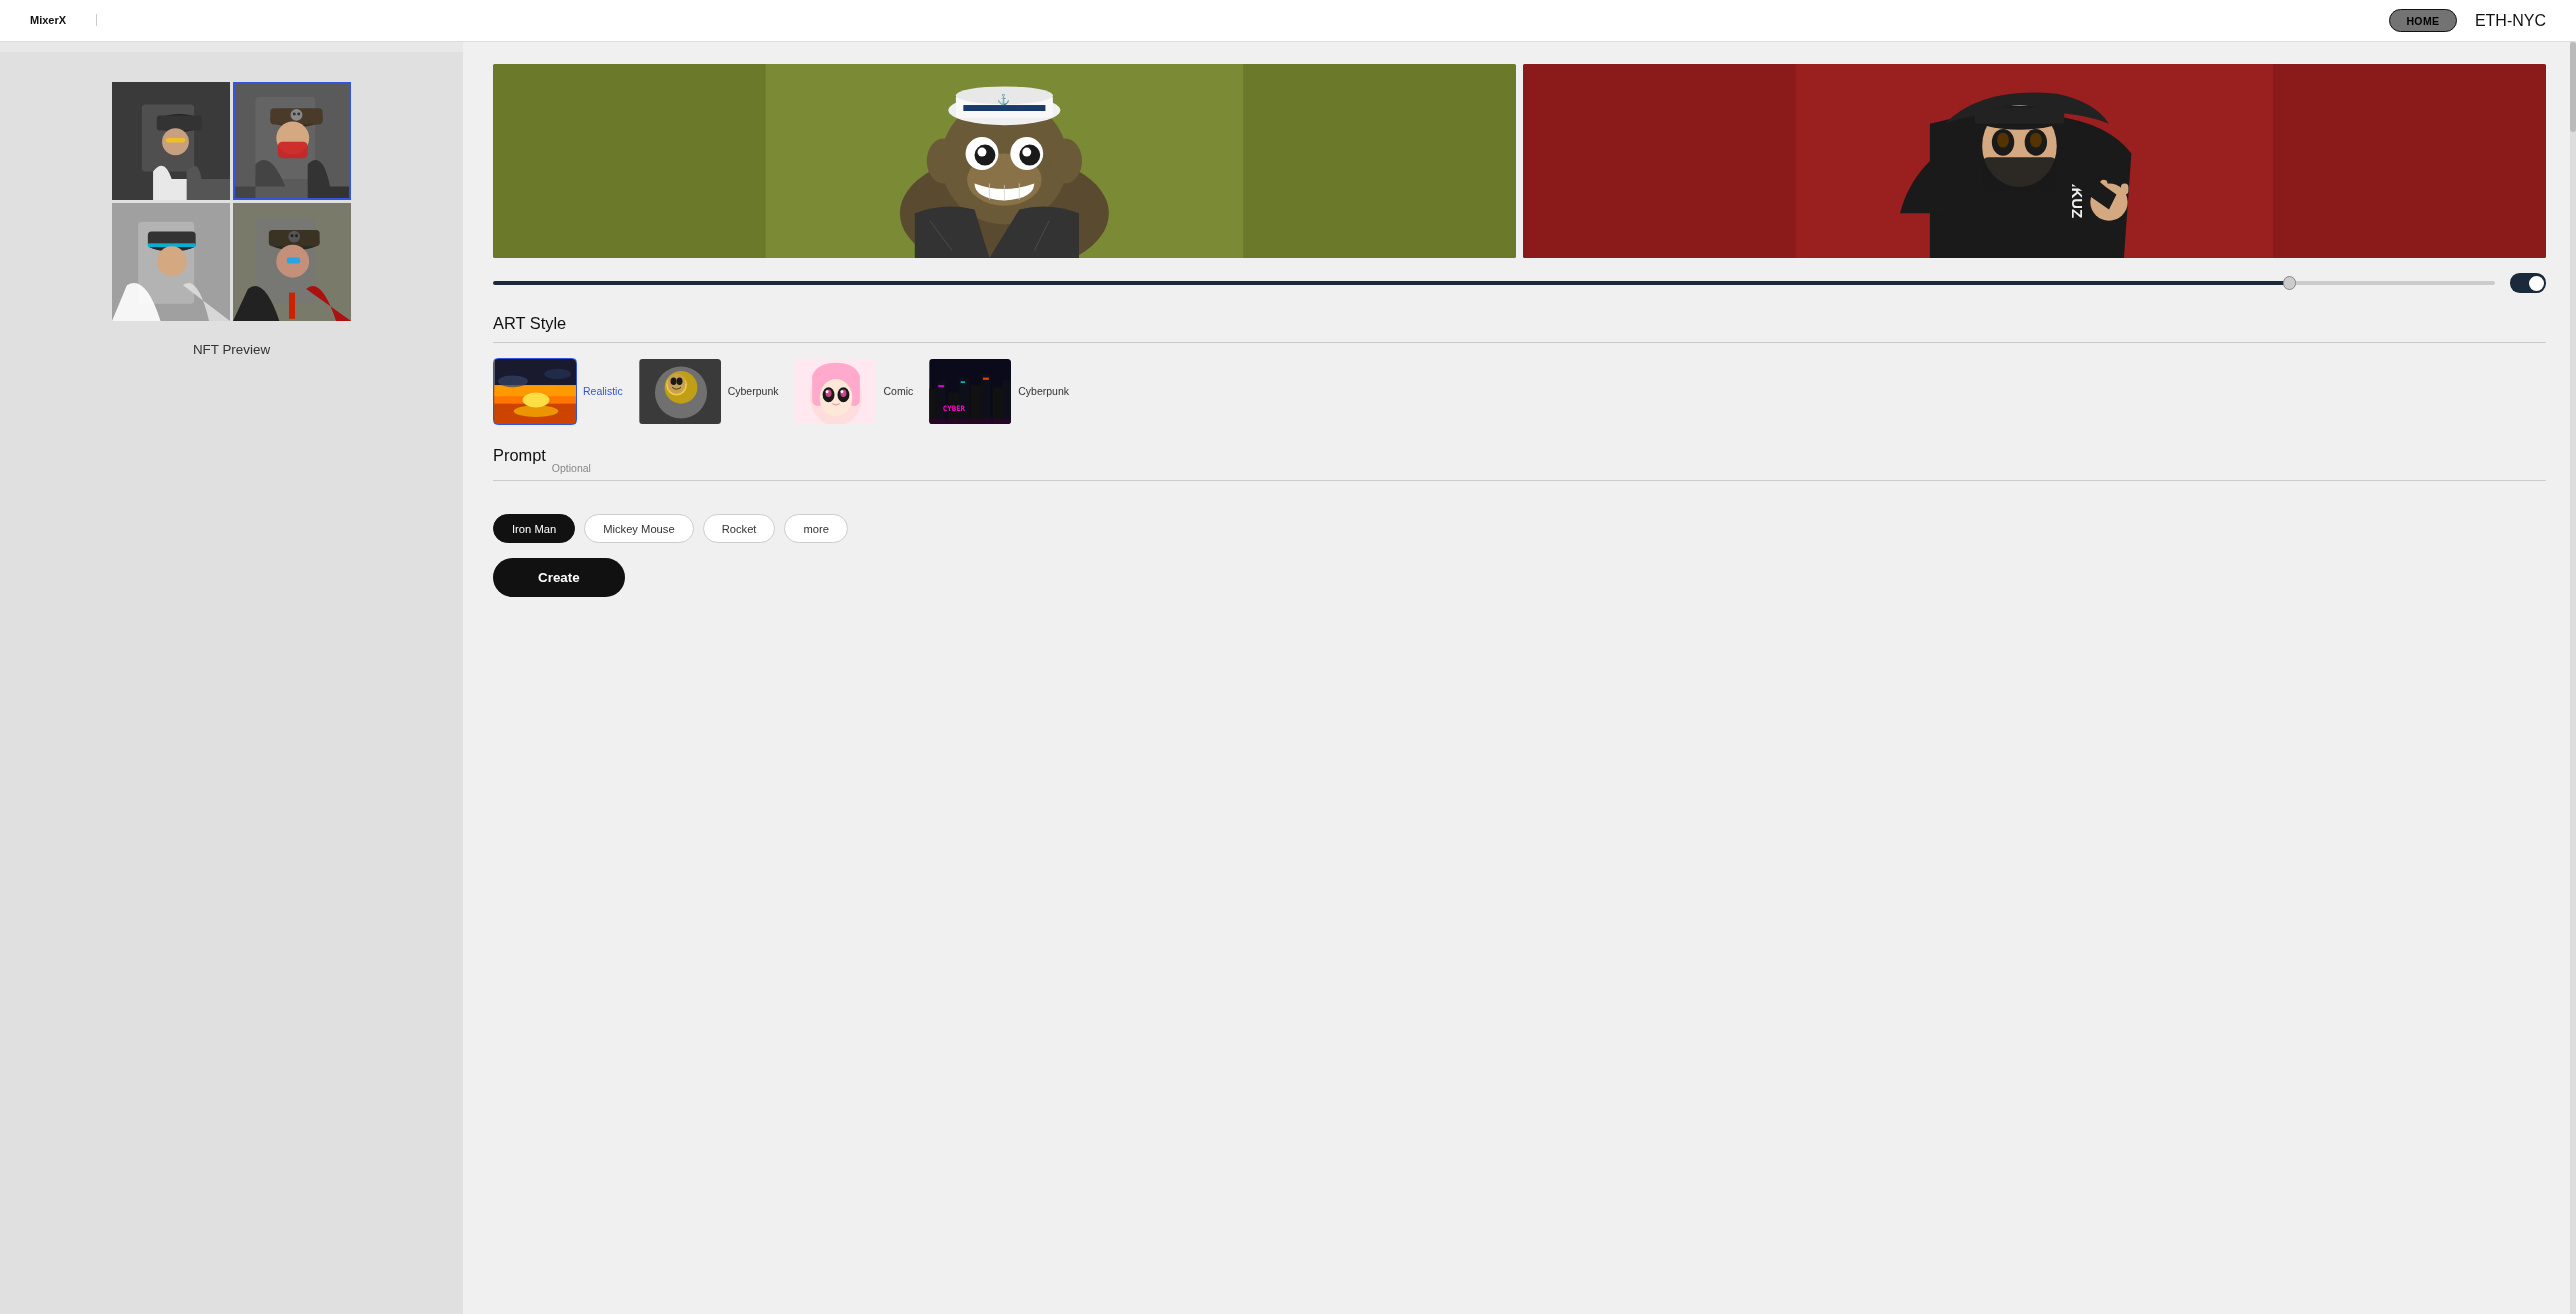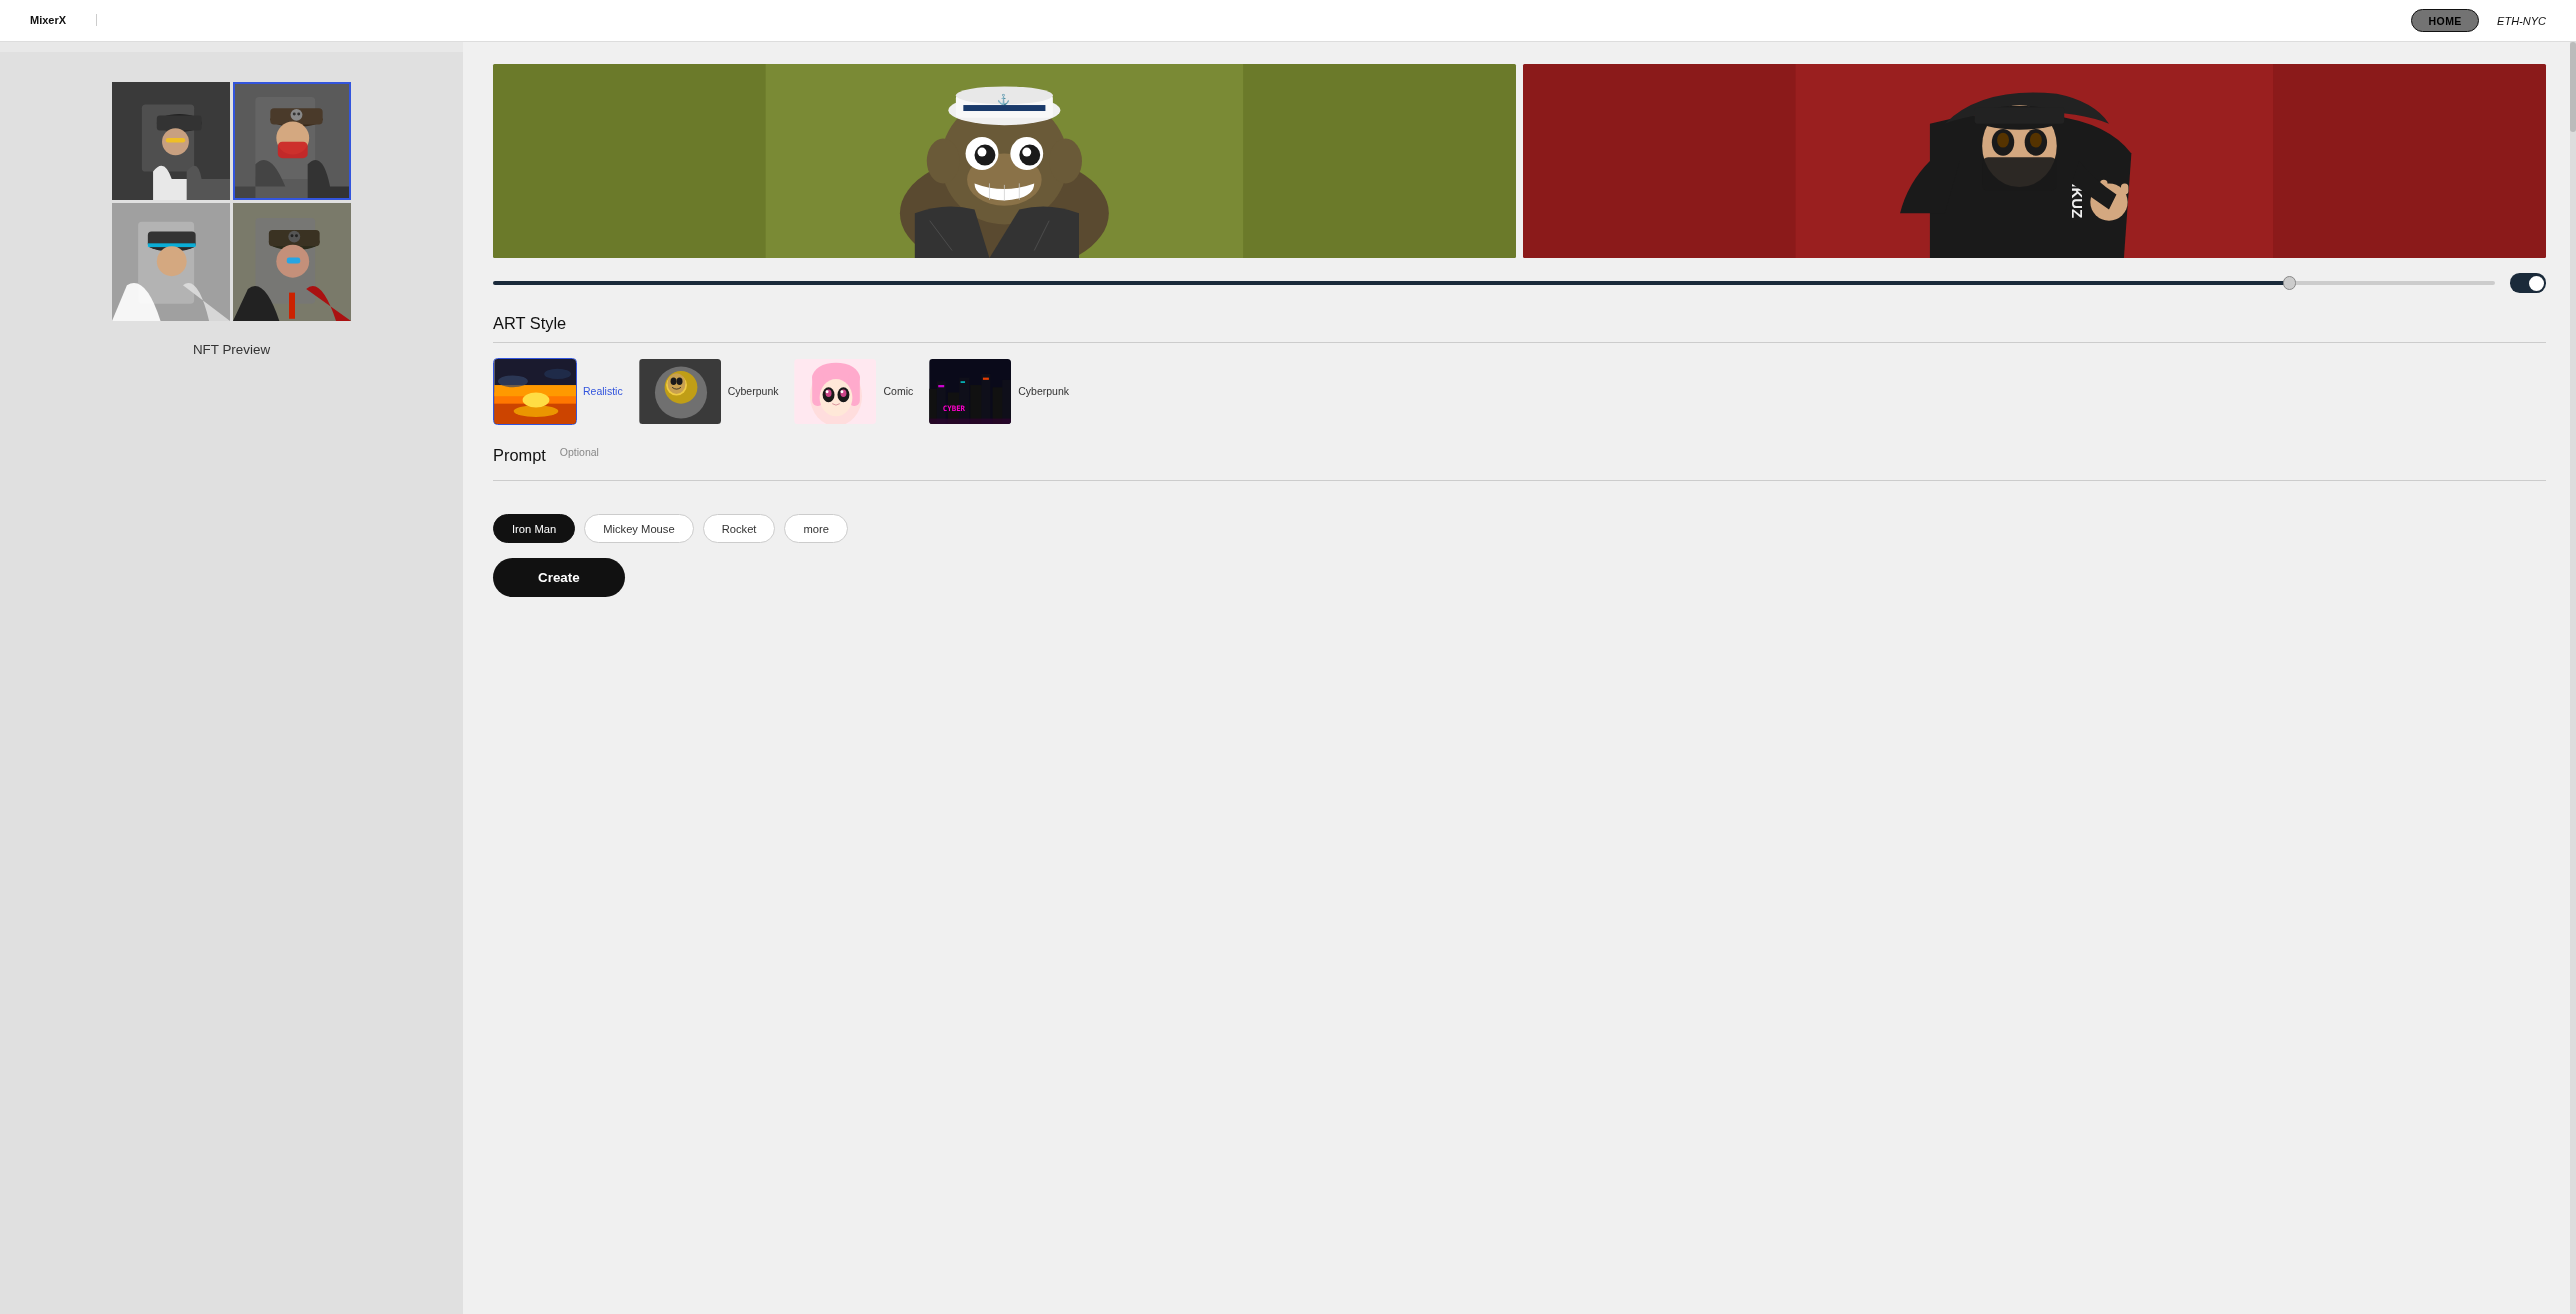--- a/index.html
+++ b/index.html
@@ -35,24 +35,23 @@
       border: 1.1px solid #111;
       border-radius: 15px;
       padding: 4.5px 16.4px;
       background: #737373;
       font-size: 10.5px;
       font-weight: 600;
       cursor: pointer;
       letter-spacing: 0.4px;
     }
     .header-eth {
-      font-size: 11px;
+      font-size: 16px;
       font-weight: 500;
       color: #111;
-      font-style: italic;
     }
 
     
     .main-layout {
       display: flex;
       min-height: calc(100vh - 42px);
     }
 
     
     .left-panel {
@@ -259,22 +258,22 @@
       color: #333;
     }
 
     .art-style-label.selected {
       color: #3355dd;
     }
 
     
     .prompt-header {
       display: flex;
-      align-items: flex-start;
-      gap: 14px;
+      align-items: flex-end;
+      gap: 6px;
       margin-bottom: 6px;
     }
 
     .prompt-optional {
       font-size: 10.5px;
       color: #888;
     }
 
     .prompt-divider {
       border: none;

